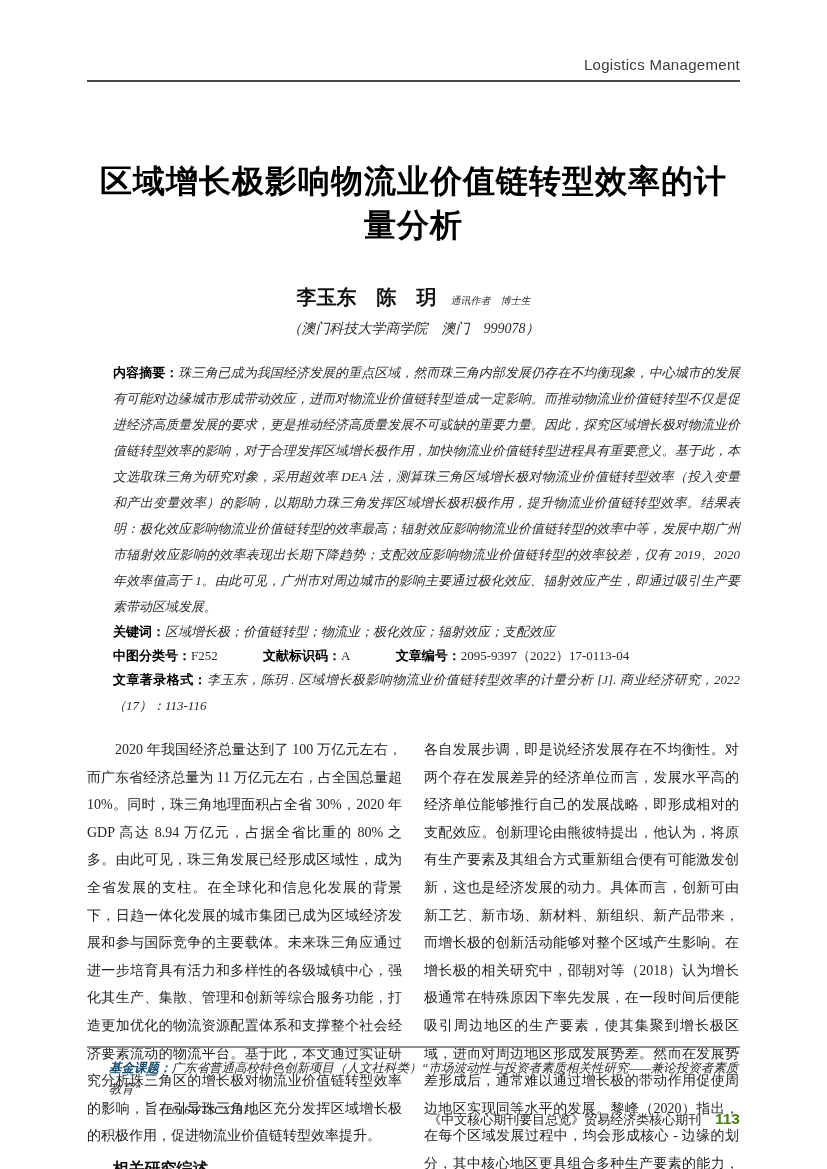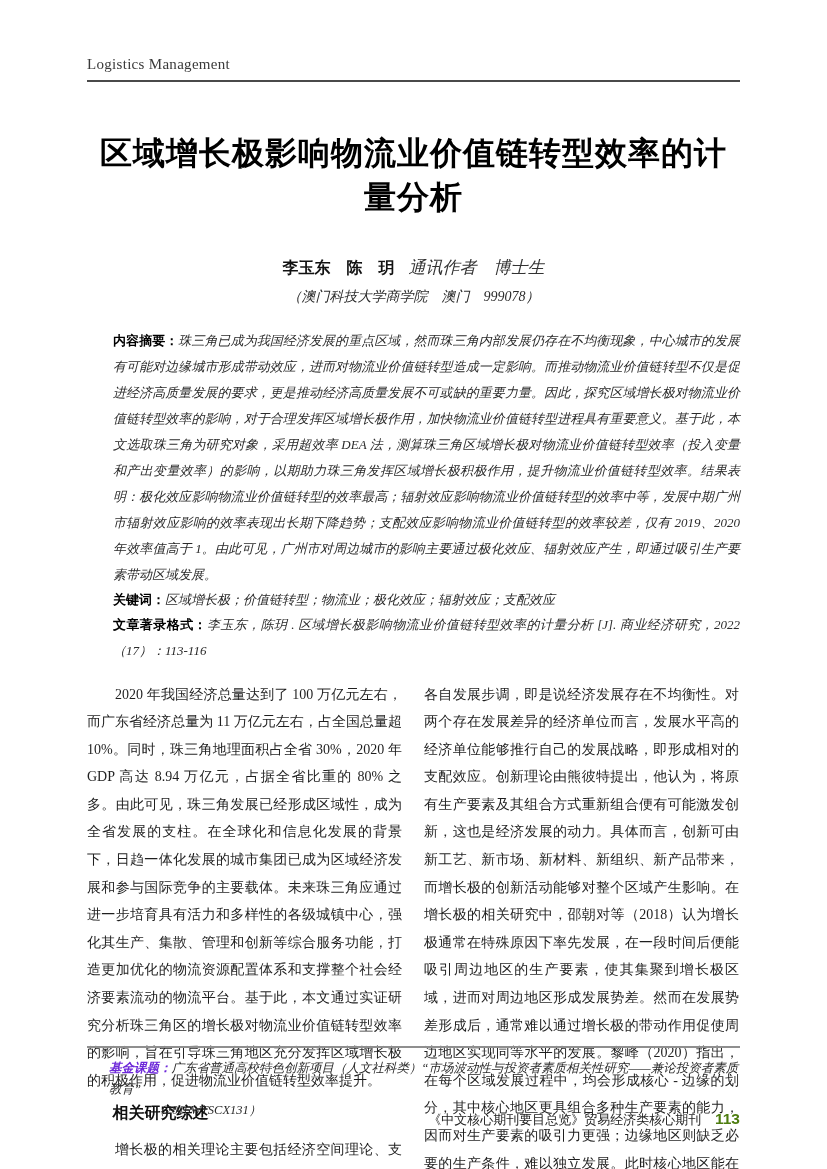--- a/index.html
+++ b/index.html
@@ -11,40 +11,41 @@
     background:#ffffff;
     color:#232323;
     font-family:"Liberation Serif", serif;
     overflow:hidden;
   }
   .content { padding:0 87px; }
 
   
   .running-head {
     padding-top:56px;
-    font-family:Liberation Serif, serif;
+    text-align:right;
+    font-family:Liberation Sans, sans-serif;
     font-size:15px;
     color:#3a3a3a;
     letter-spacing:.3px;
   }
   .head-rule { margin-top:7px; border-top:2px solid #4a4a4a; }
 
   
   h1.title {
-    margin-top:50px;
+    margin-top:78px;
     text-align:center;
     font-family:Liberation Sans, sans-serif;
     font-weight:800;
     font-size:32px;
     letter-spacing:1px;
     color:#000;
   }
   .authors { margin-top:36px; text-align:center; }
-  .author-names { font-weight:bold; font-size:16px; color:#111; }
-  .author-note { font-size:17px; font-style:italic; color:#333; margin-left:10px; }
+  .author-names { font-weight:bold; font-size:20px; color:#111; }
+  .author-note { font-size:10px; font-style:italic; color:#333; margin-left:10px; }
   .affiliation { margin-top:9px; text-align:center; font-size:14px; font-style:italic; color:#2c2c2c; }
 
   
   .meta { margin:22px 0 0 26px; width:627px; font-size:13px; color:#2a2a2a; }
   .meta b {
     font-family:"Liberation Sans", sans-serif;
     font-style:normal; font-weight:bold; color:#000;
   }
   .meta .val { font-style:italic; }
   .abstract, .citation { line-height:26px; text-align:justify; }
@@ -70,21 +71,21 @@
   }
 
   
   .foot-block { position:absolute; top:1046px; left:87px; width:653px; }
   .foot-rule { border-top:2.5px solid #8f8f8f; }
   .fund {
     margin-top:10px; padding-left:22px;
     font-size:12.5px; font-style:italic;
     line-height:21px; color:#2a2a2a;
   }
-  .fund b { font-style:italic; font-weight:bold; color:#6d28d9; }
+  .fund b { font-style:italic; font-weight:bold; color:#0c4a6e; }
   .fund-line2 { padding-left:44px; }
 
   
   .page-footer {
     position:absolute; top:1110px; right:87px;
     font-family:"Liberation Sans", sans-serif;
     font-size:13px; color:#222;
   }
   .pagenum { font-weight:bold; font-size:15.5px; margin-left:10px; color:#4d7c0f; }
 </style>
@@ -103,20 +104,25 @@
 
     <div class="authors">
       <span class="author-names">李玉东　陈　玥</span>
       <span class="author-note">通讯作者　博士生</span>
     </div>
     <div class="affiliation">（澳门科技大学商学院　澳门　999078）</div>
 
     <section class="meta">
       <p class="abstract"><b>内容摘要：</b><span class="val">珠三角已成为我国经济发展的重点区域，然而珠三角内部发展仍存在不均衡现象，中心城市的发展有可能对边缘城市形成带动效应，进而对物流业价值链转型造成一定影响。而推动物流业价值链转型不仅是促进经济高质量发展的要求，更是推动经济高质量发展不可或缺的重要力量。因此，探究区域增长极对物流业价值链转型效率的影响，对于合理发挥区域增长极作用，加快物流业价值链转型进程具有重要意义。基于此，本文选取珠三角为研究对象，采用超效率 DEA 法，测算珠三角区域增长极对物流业价值链转型效率（投入变量和产出变量效率）的影响，以期助力珠三角发挥区域增长极积极作用，提升物流业价值链转型效率。结果表明：极化效应影响物流业价值链转型的效率最高；辐射效应影响物流业价值链转型的效率中等，发展中期广州市辐射效应影响的效率表现出长期下降趋势；支配效应影响物流业价值链转型的效率较差，仅有 2019、2020 年效率值高于 1。由此可见，广州市对周边城市的影响主要通过极化效应、辐射效应产生，即通过吸引生产要素带动区域发展。</span></p>
       <p class="keywords"><b>关键词：</b><span class="val">区域增长极；价值链转型；物流业；极化效应；辐射效应；支配效应</span></p>
+      <p class="class-line">
+        <span class="pair"><b>中图分类号：</b><span>F252</span></span>
+        <span class="pair"><b>文献标识码：</b><span>A</span></span>
+        <span class="pair"><b>文章编号：</b><span>2095-9397（2022）17-0113-04</span></span>
+      </p>
       <p class="citation"><b>文章著录格式：</b><span class="val">李玉东，陈玥 . 区域增长极影响物流业价值链转型效率的计量分析 [J]. 商业经济研究，2022（17）：113-116</span></p>
     </section>
 
     <main class="columns">
       <div class="col">
         <p class="indent">2020 年我国经济总量达到了 100 万亿元左右，而广东省经济总量为 11 万亿元左右，占全国总量超 10%。同时，珠三角地理面积占全省 30%，2020 年 GDP 高达 8.94 万亿元，占据全省比重的 80% 之多。由此可见，珠三角发展已经形成区域性，成为全省发展的支柱。在全球化和信息化发展的背景下，日趋一体化发展的城市集团已成为区域经济发展和参与国际竞争的主要载体。未来珠三角应通过进一步培育具有活力和多样性的各级城镇中心，强化其生产、集散、管理和创新等综合服务功能，打造更加优化的物流资源配置体系和支撑整个社会经济要素流动的物流平台。基于此，本文通过实证研究分析珠三角区的增长极对物流业价值链转型效率的影响，旨在引导珠三角地区充分发挥区域增长极的积极作用，促进物流业价值链转型效率提升。</p>
         <h2 class="section">相关研究综述</h2>
         <p class="indent">增长极的相关理论主要包括经济空间理论、支配效应理论、创新理论。经济空间理论由佩鲁提出，他认为，经济活动中“空间”含义与地理区位中的“空间”存在差异。经济空间是指生产要素、生产关系之间的结构，即抽象关系的结构，而增长极则是经济空间的中心，它具有带动整个空间共同发展的能力。支配效应理论认为，每个经济单位的发展并非同步均衡，而是相互独立，有</p>
       </div>
       <div class="col">

